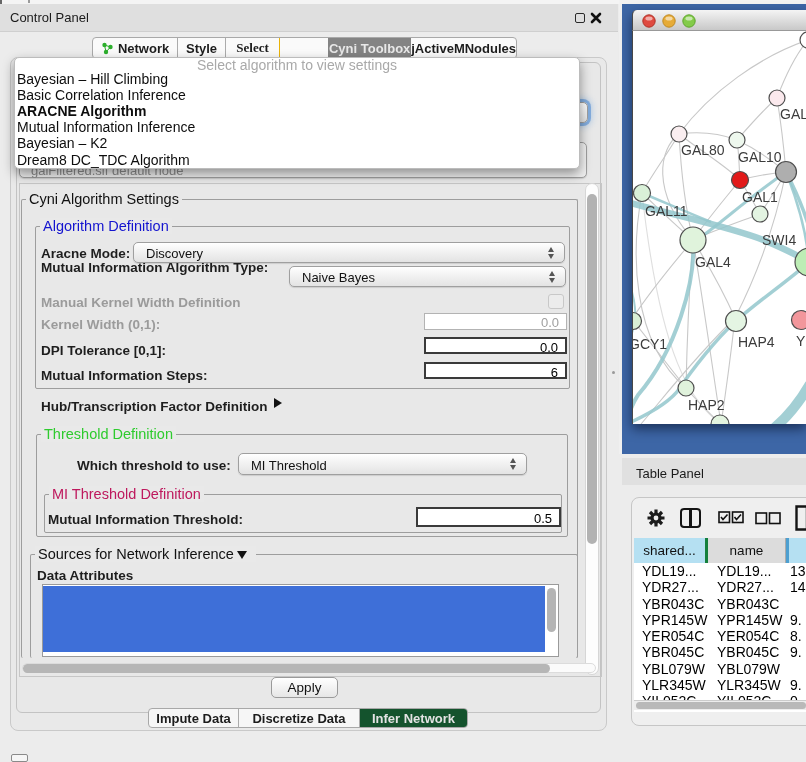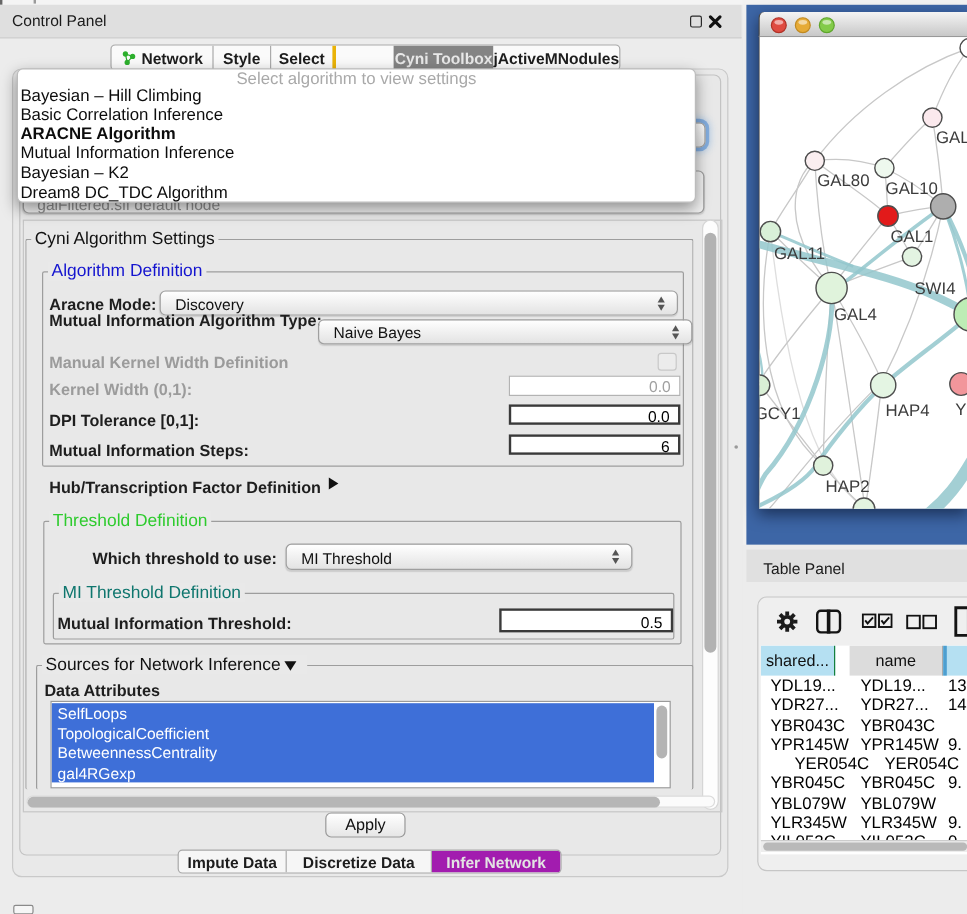--- a/index.html
+++ b/index.html
@@ -37,21 +37,21 @@
 <div class="abs" style="left:92px;top:37px;width:425px;height:22px;background:#fafafa;border:1px solid #a9a9a9;border-radius:4px;overflow:hidden;display:flex;font-size:13px;font-weight:bold;color:#1d1d1d;">
  <div style="width:96px;border-right:1px solid #ababab;display:flex;align-items:center;justify-content:center;">
   <svg width="13" height="13" viewBox="0 0 13 13" style="margin-right:4px;">
         <circle cx="3.5" cy="3" r="2.2" fill="#2daf2d"></circle>
         <circle cx="9.5" cy="5" r="2.2" fill="#2daf2d"></circle>
         <circle cx="5" cy="10" r="2.2" fill="#2daf2d"></circle>
         <path d="M3.5 3 L9.5 5 L5 10 Z" fill="none" stroke="#2daf2d" stroke-width="1"></path>
       </svg>
   Network</div>
  <div style="width:54px;border-right:1px solid #ababab;display:flex;align-items:center;justify-content:center;">Style</div>
- <div style="width:61px;border-right:3px solid #eab308;display:flex;align-items:center;justify-content:center;">Select</div>
+ <div style="width:61px;border-right:1px solid #eab308;display:flex;align-items:center;justify-content:center;font-family:Liberation Serif, serif;">Select</div>
  <div style="width:94px;background:#848484;color:#e8e8e8;display:flex;align-items:center;justify-content:center;margin-left:48px;">Cyni Toolbox</div>
  <div style="flex:1;display:flex;align-items:center;justify-content:center;">jActiveMNodules</div>
 </div>
 
 <div class="abs" style="left:10px;top:57px;width:597px;height:674px;background:#e9e9e9;border:1px solid #c9c9c9;border-radius:8px;"></div>
 <div class="abs" style="left:16px;top:62px;width:585px;height:651px;background:#e8e8e8;border:1px solid #c3c3c3;border-radius:6px;"></div>
 
 <div class="combo" style="left:380px;top:102px;width:208px;height:21px;box-shadow:0 0 0 3px rgba(108,158,216,0.75), 0 0 6px 4px rgba(120,170,225,0.45);"></div>
 <div class="combo" style="left:19px;top:142px;width:568px;height:36px;background:#f1f1f1;">
     <span class="ct" style="left:11px;color:#8f8f8f;top:20px;">galFiltered.sif default node</span>
@@ -70,21 +70,21 @@
   <span class="lbl" style="color:#1414cf;">Algorithm Definition</span>
 </div>
 
 <div class="lab" style="left:41px;top:246px;">Aracne Mode:</div>
 <div class="combo" style="left:133px;top:242px;width:432px;height:21px;">
     <span class="ct">Discovery</span>
     <span class="arr"></span>
   </div>
 
 <div class="lab" style="left:41px;top:260px;">Mutual Information Algorithm Type:</div>
-<div class="combo" style="left:265px;top:266px;width:312px;height:21px;text-align:right;">
+<div class="combo" style="left:289px;top:266px;width:277px;height:21px;text-align:right;">
     <span class="ct">Naive Bayes</span>
     <span class="arr"></span>
   </div>
 
 <div class="lab gray" style="left:41px;top:295px;">Manual Kernel Width Definition</div>
 <div class="abs" style="left:548px;top:294px;width:16px;height:15px;background:#ececec;border:1px solid #c8c8c8;border-radius:3px;"></div>
 
 <div class="lab gray" style="left:41px;top:317px;">Kernel Width (0,1):</div>
 <div class="tf" style="left:424px;top:313px;width:143px;height:17px;border:1px solid #b3b3b3;color:#a0a0a0;">0.0</div>
 
@@ -100,46 +100,45 @@
 <div class="fs" style="left:36px;top:434px;width:532px;height:103px;">
   <span class="lbl" style="color:#2ecb2e;">Threshold Definition</span>
 </div>
 <div class="lab" style="left:77px;top:458px;">Which threshold to use:</div>
 <div class="combo" style="left:238px;top:453px;width:289px;height:22px;">
     <span class="ct" style="top:4px;">MI Threshold</span>
     <span class="arr"></span>
   </div>
 
 <div class="fs" style="left:44px;top:494px;width:518px;height:39px;">
-  <span class="lbl" style="color:#0f766e;">MI Threshold Definition</span>
+  <span class="lbl" style="color:#be185d;">MI Threshold Definition</span>
 </div>
 <div class="lab" style="left:48px;top:512px;">Mutual Information Threshold:</div>
 <div class="tf" style="left:416px;top:507px;width:145px;height:20px;border:2px solid #3a3a3a;color:#000;padding-top:2px;">0.5</div>
 
 <div class="fs" style="left:30px;top:554px;width:548px;height:104px;border-bottom:none;">
   <span class="lbl" style="padding-right:22px;">Sources for Network Inference</span>
 </div>
 <div class="abs" style="left:237px;top:551px;width:0;height:0;border-left:5.5px solid transparent;border-right:5.5px solid transparent;border-top:8px solid #111;"></div>
 <div class="lab" style="left:37px;top:568px;">Data Attributes</div>
 
 <div class="abs" style="left:42px;top:584px;width:517px;height:73px;background:#ffffff;border:1px solid #9a9a9a;overflow:hidden;">
   <div style="position:absolute;left:0;top:1px;width:502px;height:66px;background:#3e6fd8;"></div>
-  <div style="position:absolute;left:5px;top:2px;font-size:13px;color:#fff;line-height:16.5px;">SelfLoops<br>TopologicalCoefficient<br>BetweennessCentrality<br>gal4RGexp</div>
   <div style="position:absolute;right:2px;top:3px;width:9px;height:44px;background:#b4b4b4;border-radius:5px;"></div>
 </div>
 
 <div class="abs" style="left:22px;top:663px;width:574px;height:10px;background:#fbfbfb;border:1px solid #dcdcdc;border-radius:5px;"></div>
 <div class="abs" style="left:23px;top:663.5px;width:527px;height:9px;background:#b6b6b6;border-radius:5px;"></div>
 
 <div class="abs" style="left:271px;top:677px;width:67px;height:21px;border:1px solid #9a9a9a;border-radius:5px;background:linear-gradient(#ffffff,#e6e6e6);font-size:13.5px;color:#111;text-align:center;line-height:19px;">Apply</div>
 
 <div class="abs" style="left:148px;top:708px;width:320px;height:20px;background:#f6f6f6;border:1px solid #a8a8a8;border-radius:4px;overflow:hidden;display:flex;font-size:13px;font-weight:bold;color:#1d1d1d;">
  <div style="width:90px;border-right:1px solid #ababab;display:flex;align-items:center;justify-content:center;">Impute Data</div>
  <div style="width:121px;border-right:1px solid #ababab;display:flex;align-items:center;justify-content:center;">Discretize Data</div>
- <div style="flex:1;background:#a21caf;color:#e3e3e3;display:flex;align-items:center;justify-content:center;">Infer Network</div>
+ <div style="flex:1;background:#14532d;color:#e3e3e3;display:flex;align-items:center;justify-content:center;">Infer Network</div>
 </div>
 
 <div class="abs" style="left:11px;top:754px;width:17px;height:8px;border:1.5px solid #8a8a8a;background:#f6f6f6;border-radius:2px;"></div>
 
 <div class="abs" style="left:612px;top:371px;width:3px;height:3px;background:#9a9a9a;border-radius:50%;"></div>
 
 <div class="abs" style="left:14px;top:57px;width:566px;height:112px;background:#fff;border:1px solid #bcbcbc;border-radius:5px;box-shadow:0 5px 12px rgba(0,0,0,0.4);"></div>
 <div class="abs" style="left:14px;top:57px;width:566px;text-align:center;font-size:14px;color:#a9a9a9;">Select algorithm to view settings</div>
 <div class="abs" style="left:17px;top:70.5px;font-size:14px;color:#0d0d0d;line-height:16.2px;white-space:nowrap;">Bayesian – Hill Climbing<br>Basic Correlation Inference<br><b>ARACNE Algorithm</b><br>Mutual Information Inference<br>Bayesian – K2<br>Dream8 DC_TDC Algorithm</div>
 
@@ -257,21 +256,21 @@
 </svg>
 <svg class="abs" style="left:755px;top:512px;" width="26" height="13" viewBox="0 0 26 13">
  <rect x="1" y="1" width="10.5" height="10.5" fill="none" stroke="#111" stroke-width="1.6"></rect>
  <rect x="14.5" y="1" width="10.5" height="10.5" fill="none" stroke="#111" stroke-width="1.6"></rect>
 </svg>
 <svg class="abs" style="left:795px;top:505px;" width="11" height="26" viewBox="0 0 11 26">
  <path d="M1.5 1.5 H12 V24.5 H1.5 Z" fill="none" stroke="#141414" stroke-width="2.4"></path>
 </svg>
 
 <div class="abs" style="left:634px;top:538px;width:172px;height:174px;background:#fff;overflow:hidden;">
-  <div style="position:absolute;left:0;top:0;width:62px;height:25px;background:#b5e0f2;border-right:1px solid #15803d;font-size:13.5px;text-align:center;line-height:25px;color:#111;">shared...</div>
+  <div style="position:absolute;left:0;top:0;width:74px;height:25px;background:#b5e0f2;border-right:3px solid #15803d;font-size:13.5px;text-align:center;line-height:25px;color:#111;">shared...</div>
   <div style="position:absolute;left:74px;top:0;width:78px;height:25px;background:#dcdcdc;border-right:1px solid #aaa;font-size:13.5px;text-align:center;line-height:25px;color:#111;">name</div>
   <div style="position:absolute;left:152px;top:0;width:20px;height:25px;background:#b5e0f2;border-left:3px solid #4d9fd0;"></div>
   <div style="position:absolute;left:0;top:25px;width:172px;height:137px;overflow:hidden;font-size:14px;color:#000;">
     <div style="position:relative;height:16.3px;">
         <span style="position:absolute;left:8px;">YDL19...</span>
         <span style="position:absolute;left:83px;">YDL19...</span>
         <span style="position:absolute;left:156px;">13</span>
       </div>
     <div style="position:relative;height:16.3px;">
         <span style="position:absolute;left:8px;">YDR27...</span>
@@ -280,21 +279,21 @@
       </div>
     <div style="position:relative;height:16.3px;">
         <span style="position:absolute;left:8px;">YBR043C</span>
         <span style="position:absolute;left:83px;">YBR043C</span>
       </div>
     <div style="position:relative;height:16.3px;">
         <span style="position:absolute;left:8px;">YPR145W</span>
         <span style="position:absolute;left:83px;">YPR145W</span>
         <span style="position:absolute;left:156px;">9.</span>
       </div>
-    <div style="position:relative;height:16.3px;margin-left:20px;">
+    <div style="position:relative;height:16.3px;">
         <span style="position:absolute;left:8px;">YER054C</span>
         <span style="position:absolute;left:83px;">YER054C</span>
         <span style="position:absolute;left:156px;">8.</span>
       </div>
     <div style="position:relative;height:16.3px;">
         <span style="position:absolute;left:8px;">YBR045C</span>
         <span style="position:absolute;left:83px;">YBR045C</span>
         <span style="position:absolute;left:156px;">9.</span>
       </div>
     <div style="position:relative;height:16.3px;padding-left:16px;">

